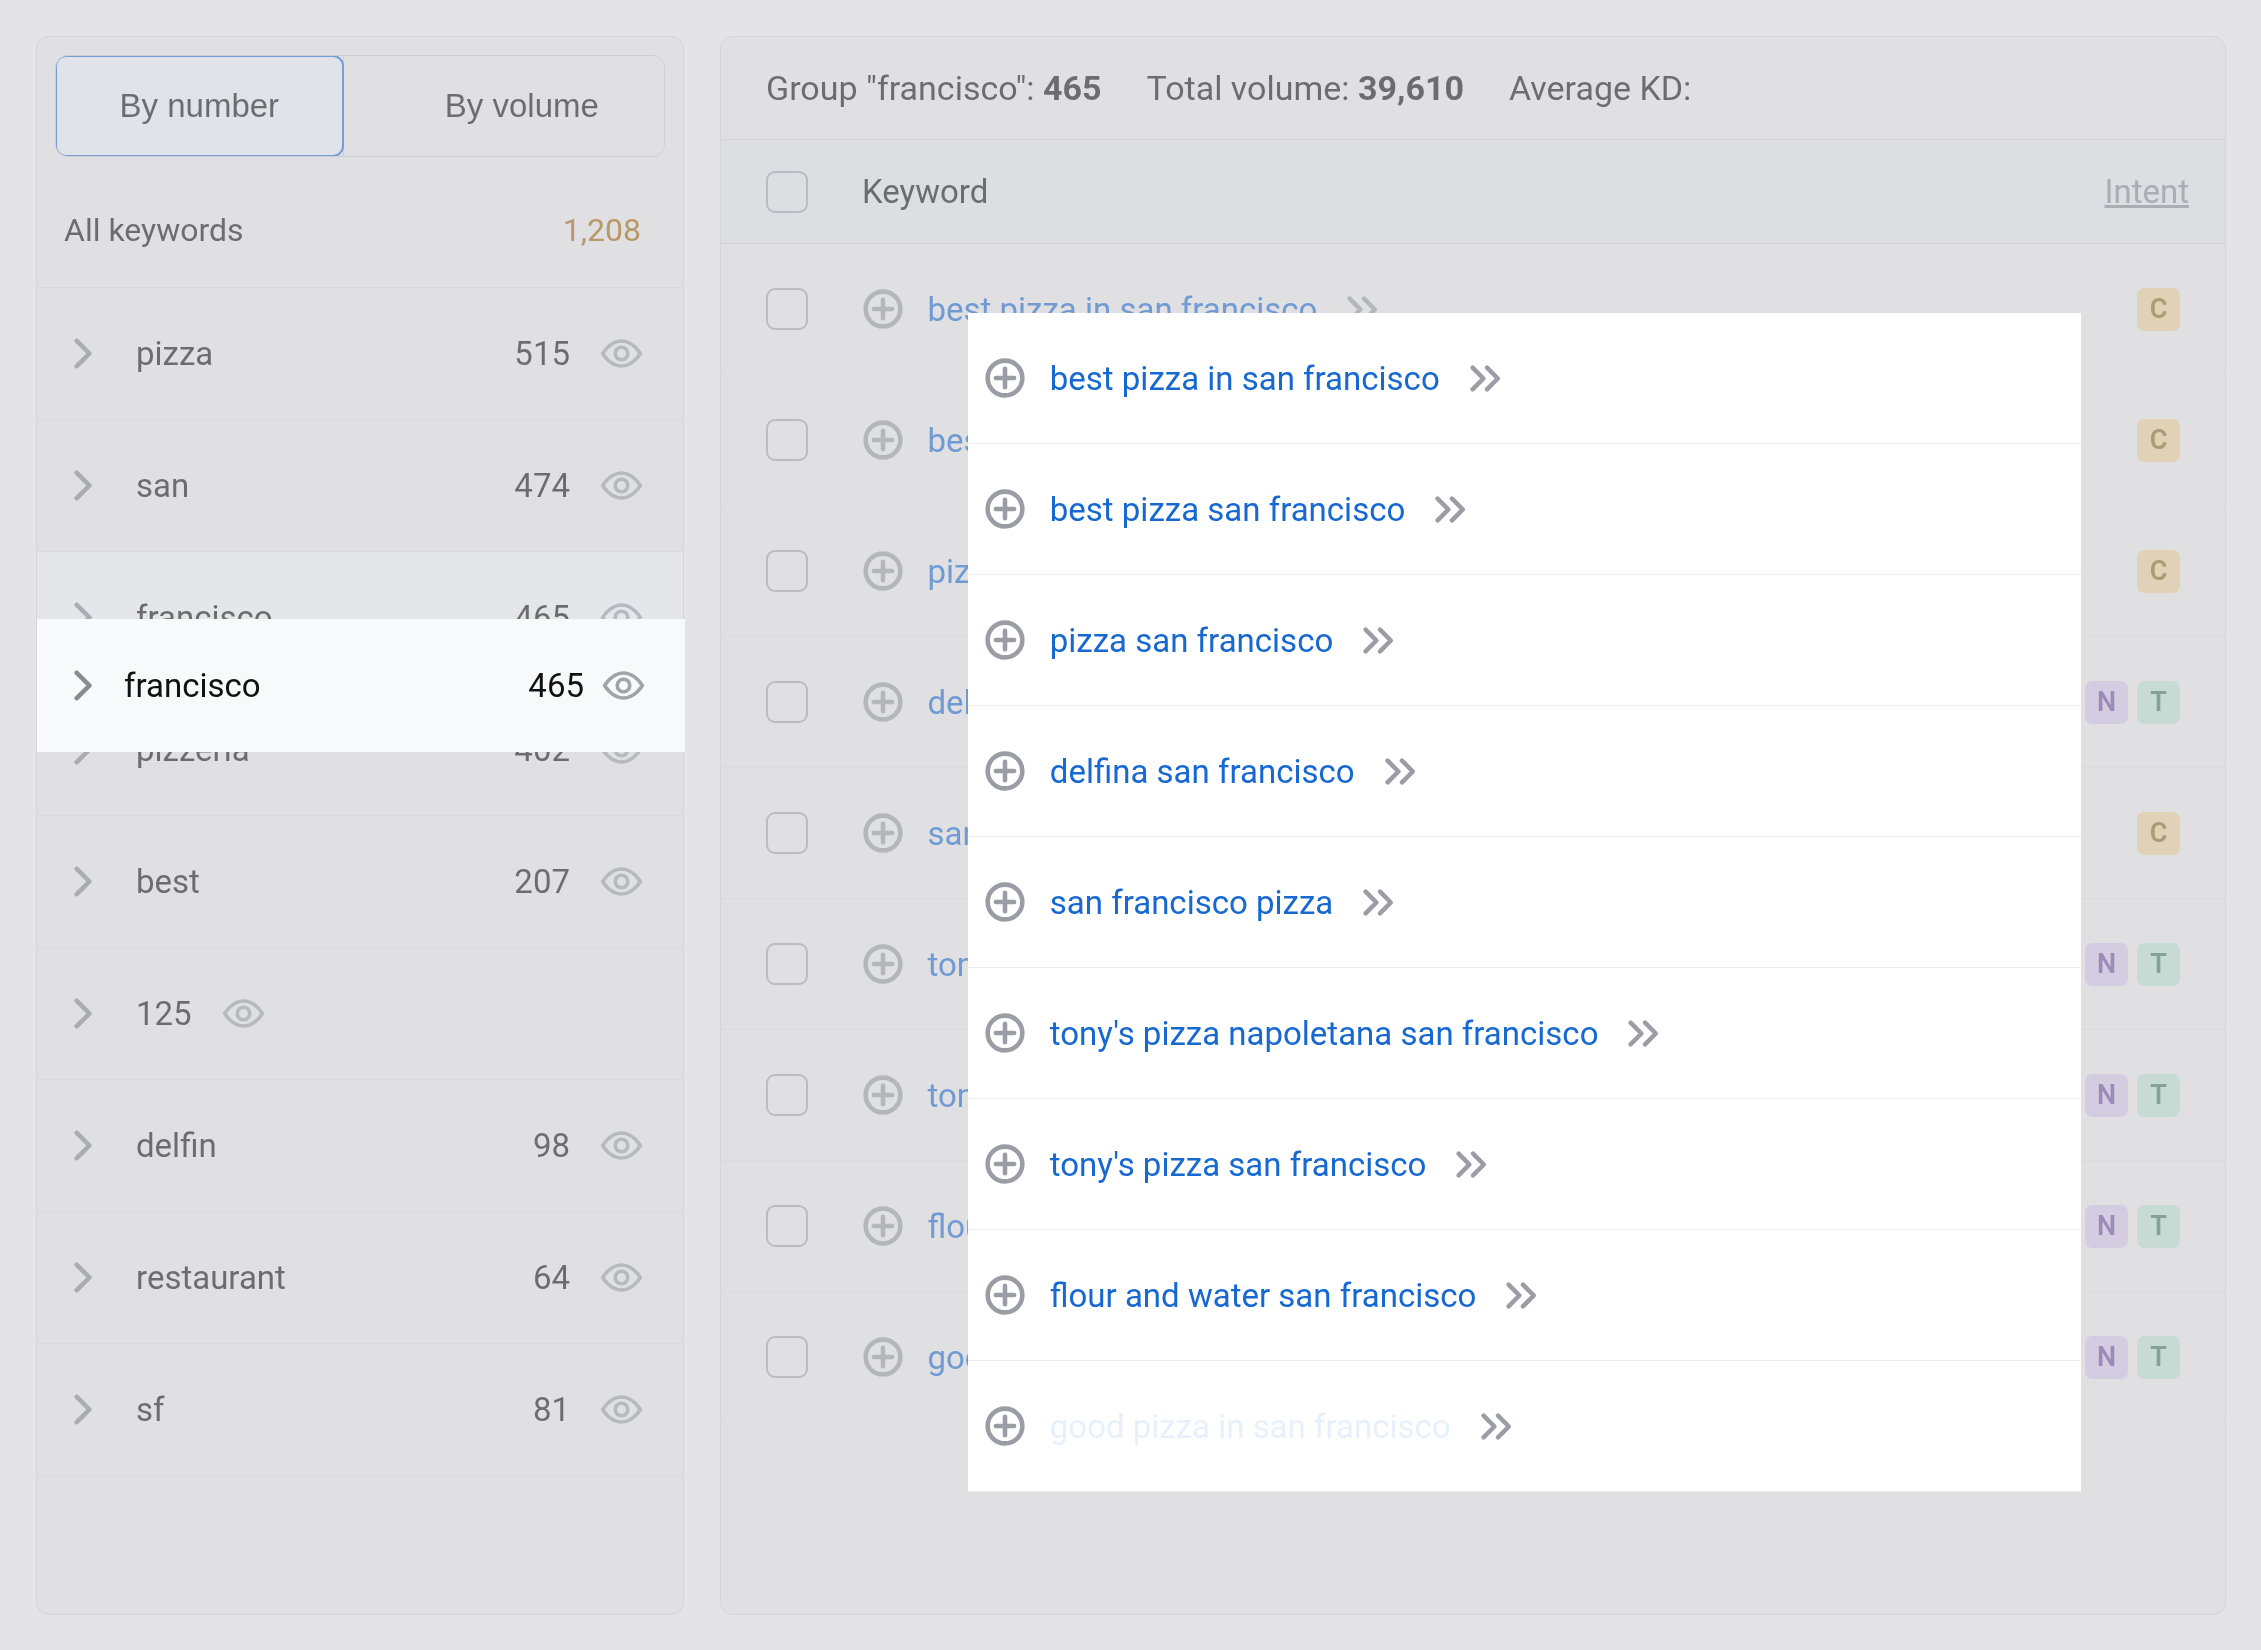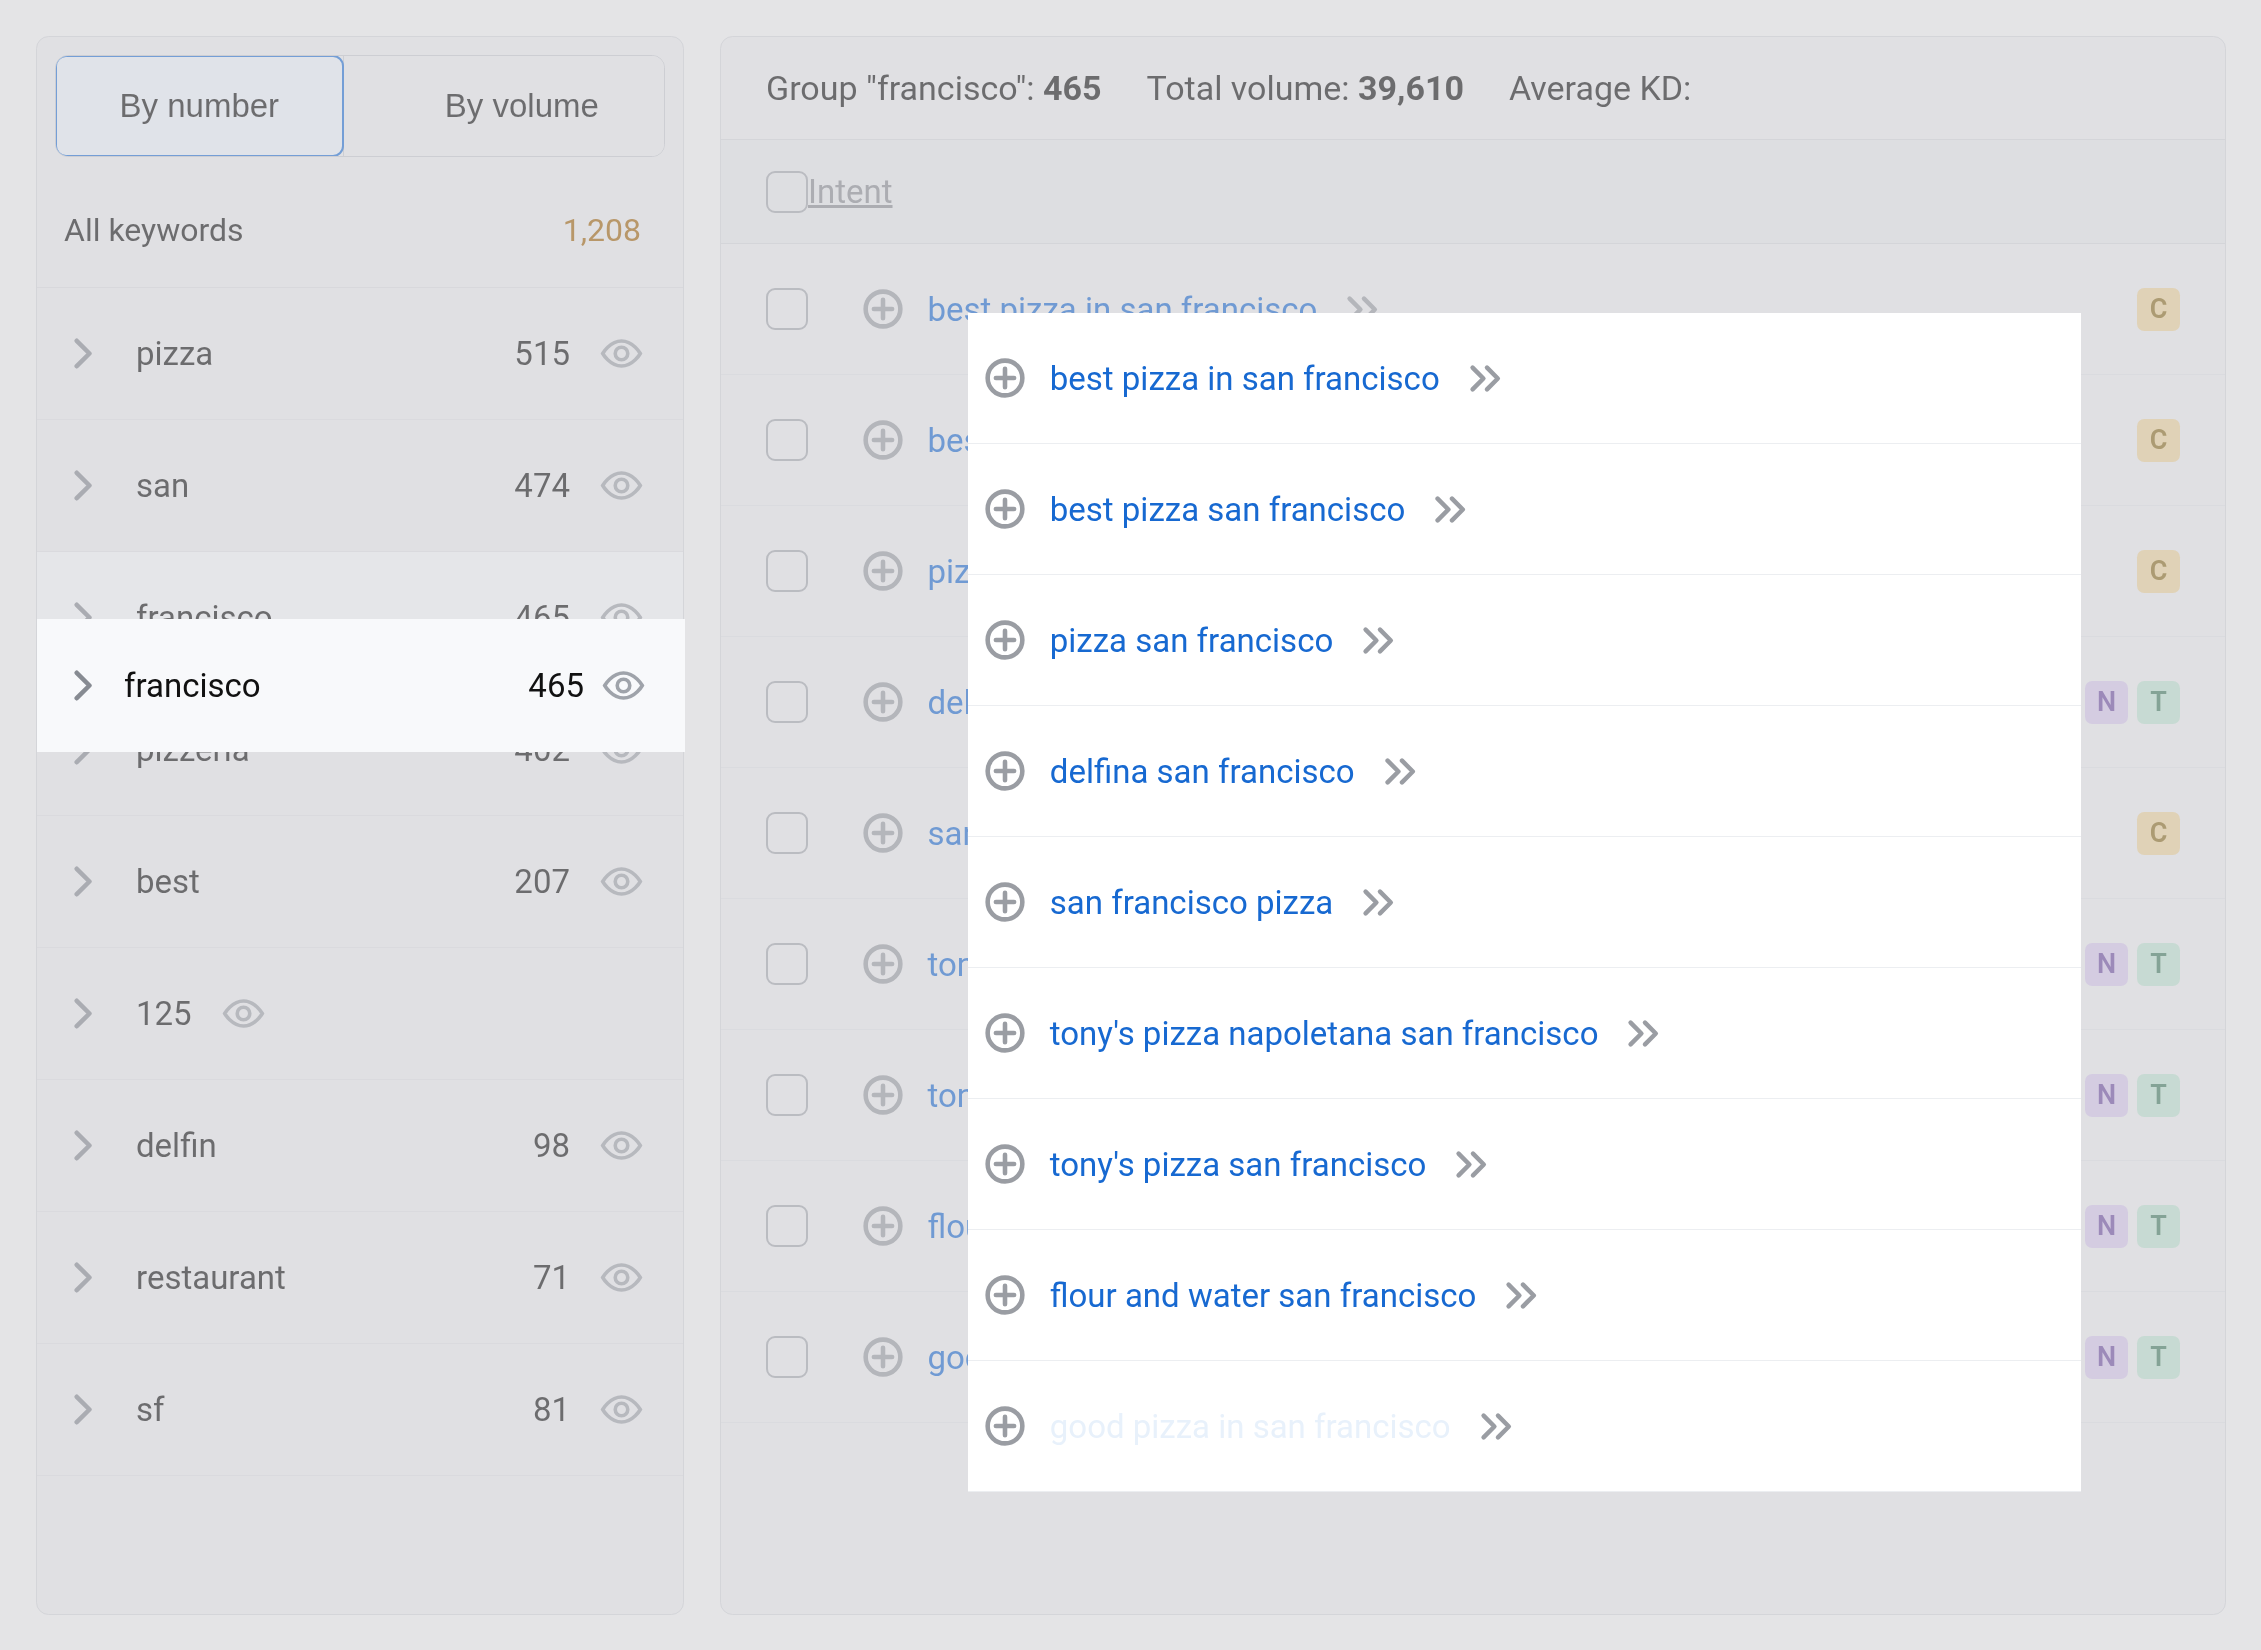--- a/index.html
+++ b/index.html
@@ -375,21 +375,21 @@
             </svg>
           </span>
         </div>
         <div class="group-item">
           <span class="chevron">
             <svg width="20" height="31" viewBox="0 0 22 34">
               <path d="M3 3 L17 17 L3 31" stroke="currentColor" stroke-width="5" fill="none" stroke-linecap="round" stroke-linejoin="round"></path>
             </svg>
           </span>
           <span class="gname">restaurant</span>
-          <span class="gcount">71</span>
+          <span class="gcount">64</span>
           <span class="eye">
             <svg width="43" height="31" viewBox="0 0 48 34">
               <path d="M24 3 C11 3 3 17 3 17 C3 17 11 31 24 31 C37 31 45 17 45 17 C45 17 37 3 24 3 Z" stroke="currentColor" stroke-width="4" fill="none"></path>
               <circle cx="24" cy="17" r="7" stroke="currentColor" stroke-width="4" fill="none"></circle>
             </svg>
           </span>
         </div>
         <div class="group-item">
           <span class="chevron">
             <svg width="20" height="31" viewBox="0 0 22 34">
@@ -413,20 +413,21 @@
       <span>
         <span>Group "</span><span>francisco</span><span>": </span><b>465</b>
       </span>
       <span>
         <span>Total volume: </span><b>39,610</b>
       </span>
       <span>Average KD:</span>
     </div>
     <div class="table-header">
       <div class="checkbox"></div>
+      <div class="col-keyword">Keyword</div>
       <div class="col-intent">Intent</div>
     </div>
     <div class="rows" id="rows">
         <div class="row">
           <div class="checkbox"></div>
           <span class="plus-circle">
             <svg width="42" height="42" viewBox="0 0 46 46">
               <circle cx="23" cy="23" r="19" stroke="currentColor" stroke-width="5" fill="none"></circle>
               <path d="M23 13 V33 M13 23 H33" stroke="currentColor" stroke-width="5" stroke-linecap="round"></path>
             </svg>

